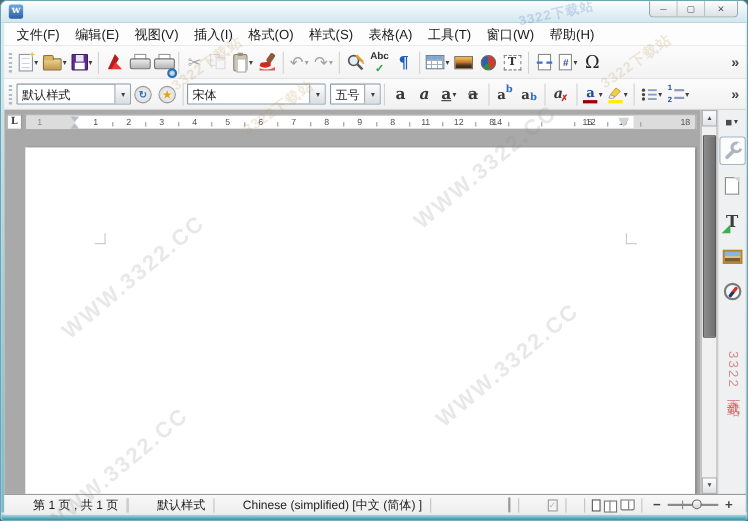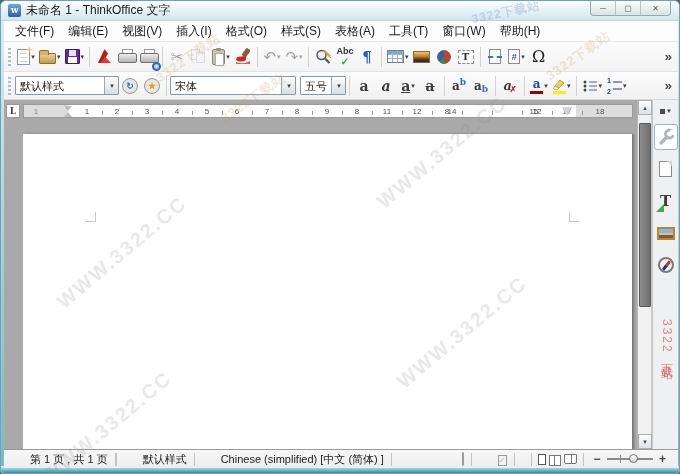--- a/index.html
+++ b/index.html
@@ -195,21 +195,20 @@
   .wm-red-v { writing-mode:vertical-rl; font-size:12px; color:rgba(200,35,35,.5); letter-spacing:2px;
     right:4px; top:318px; font-weight:normal; }
 </style>
 </head>
 <body>
 
 <div id="window">
 
   <div id="titlebar">
     <span class="appicon">w</span>
-    <span>未命名 1 - ThinkOffice 文字</span>
   </div>
   <div id="captions">
     <div class="cap">─</div>
     <div class="cap">▢</div>
     <div class="cap">✕</div>
   </div>
   <div class="edge-l"></div>
   <div class="edge-r"></div>
   <div id="bottomedge"></div>
 
@@ -465,21 +464,21 @@
           <span class="rnum" style="left: 413px;">8</span>
           <span class="rtick" style="left: 438px;"></span>
           <span class="rnum" style="left: 418px;">14</span>
           <span class="rtick" style="left: 468px;"></span>
           <span class="rnum" style="left: 500px;">15</span>
           <span class="rtick" style="left: 498px;"></span>
           <span class="rnum" style="left: 503px;">12</span>
           <span class="rtick" style="left: 528px;"></span>
           <span class="rnum" style="left: 533px;">17</span>
           <span class="rtick" style="left: 558px;"></span>
-          <span class="rnum" style="left: 566px;">18</span>
+          <span class="rnum" style="left: 589px;">18</span>
         </div>
       <div class="marker-hg"></div>
       <div class="marker-r"></div>
     </div>
     <div id="page">
       <div class="cmark cm-l"></div>
       <div class="cmark cm-r"></div>
     </div>
   </div>
 

